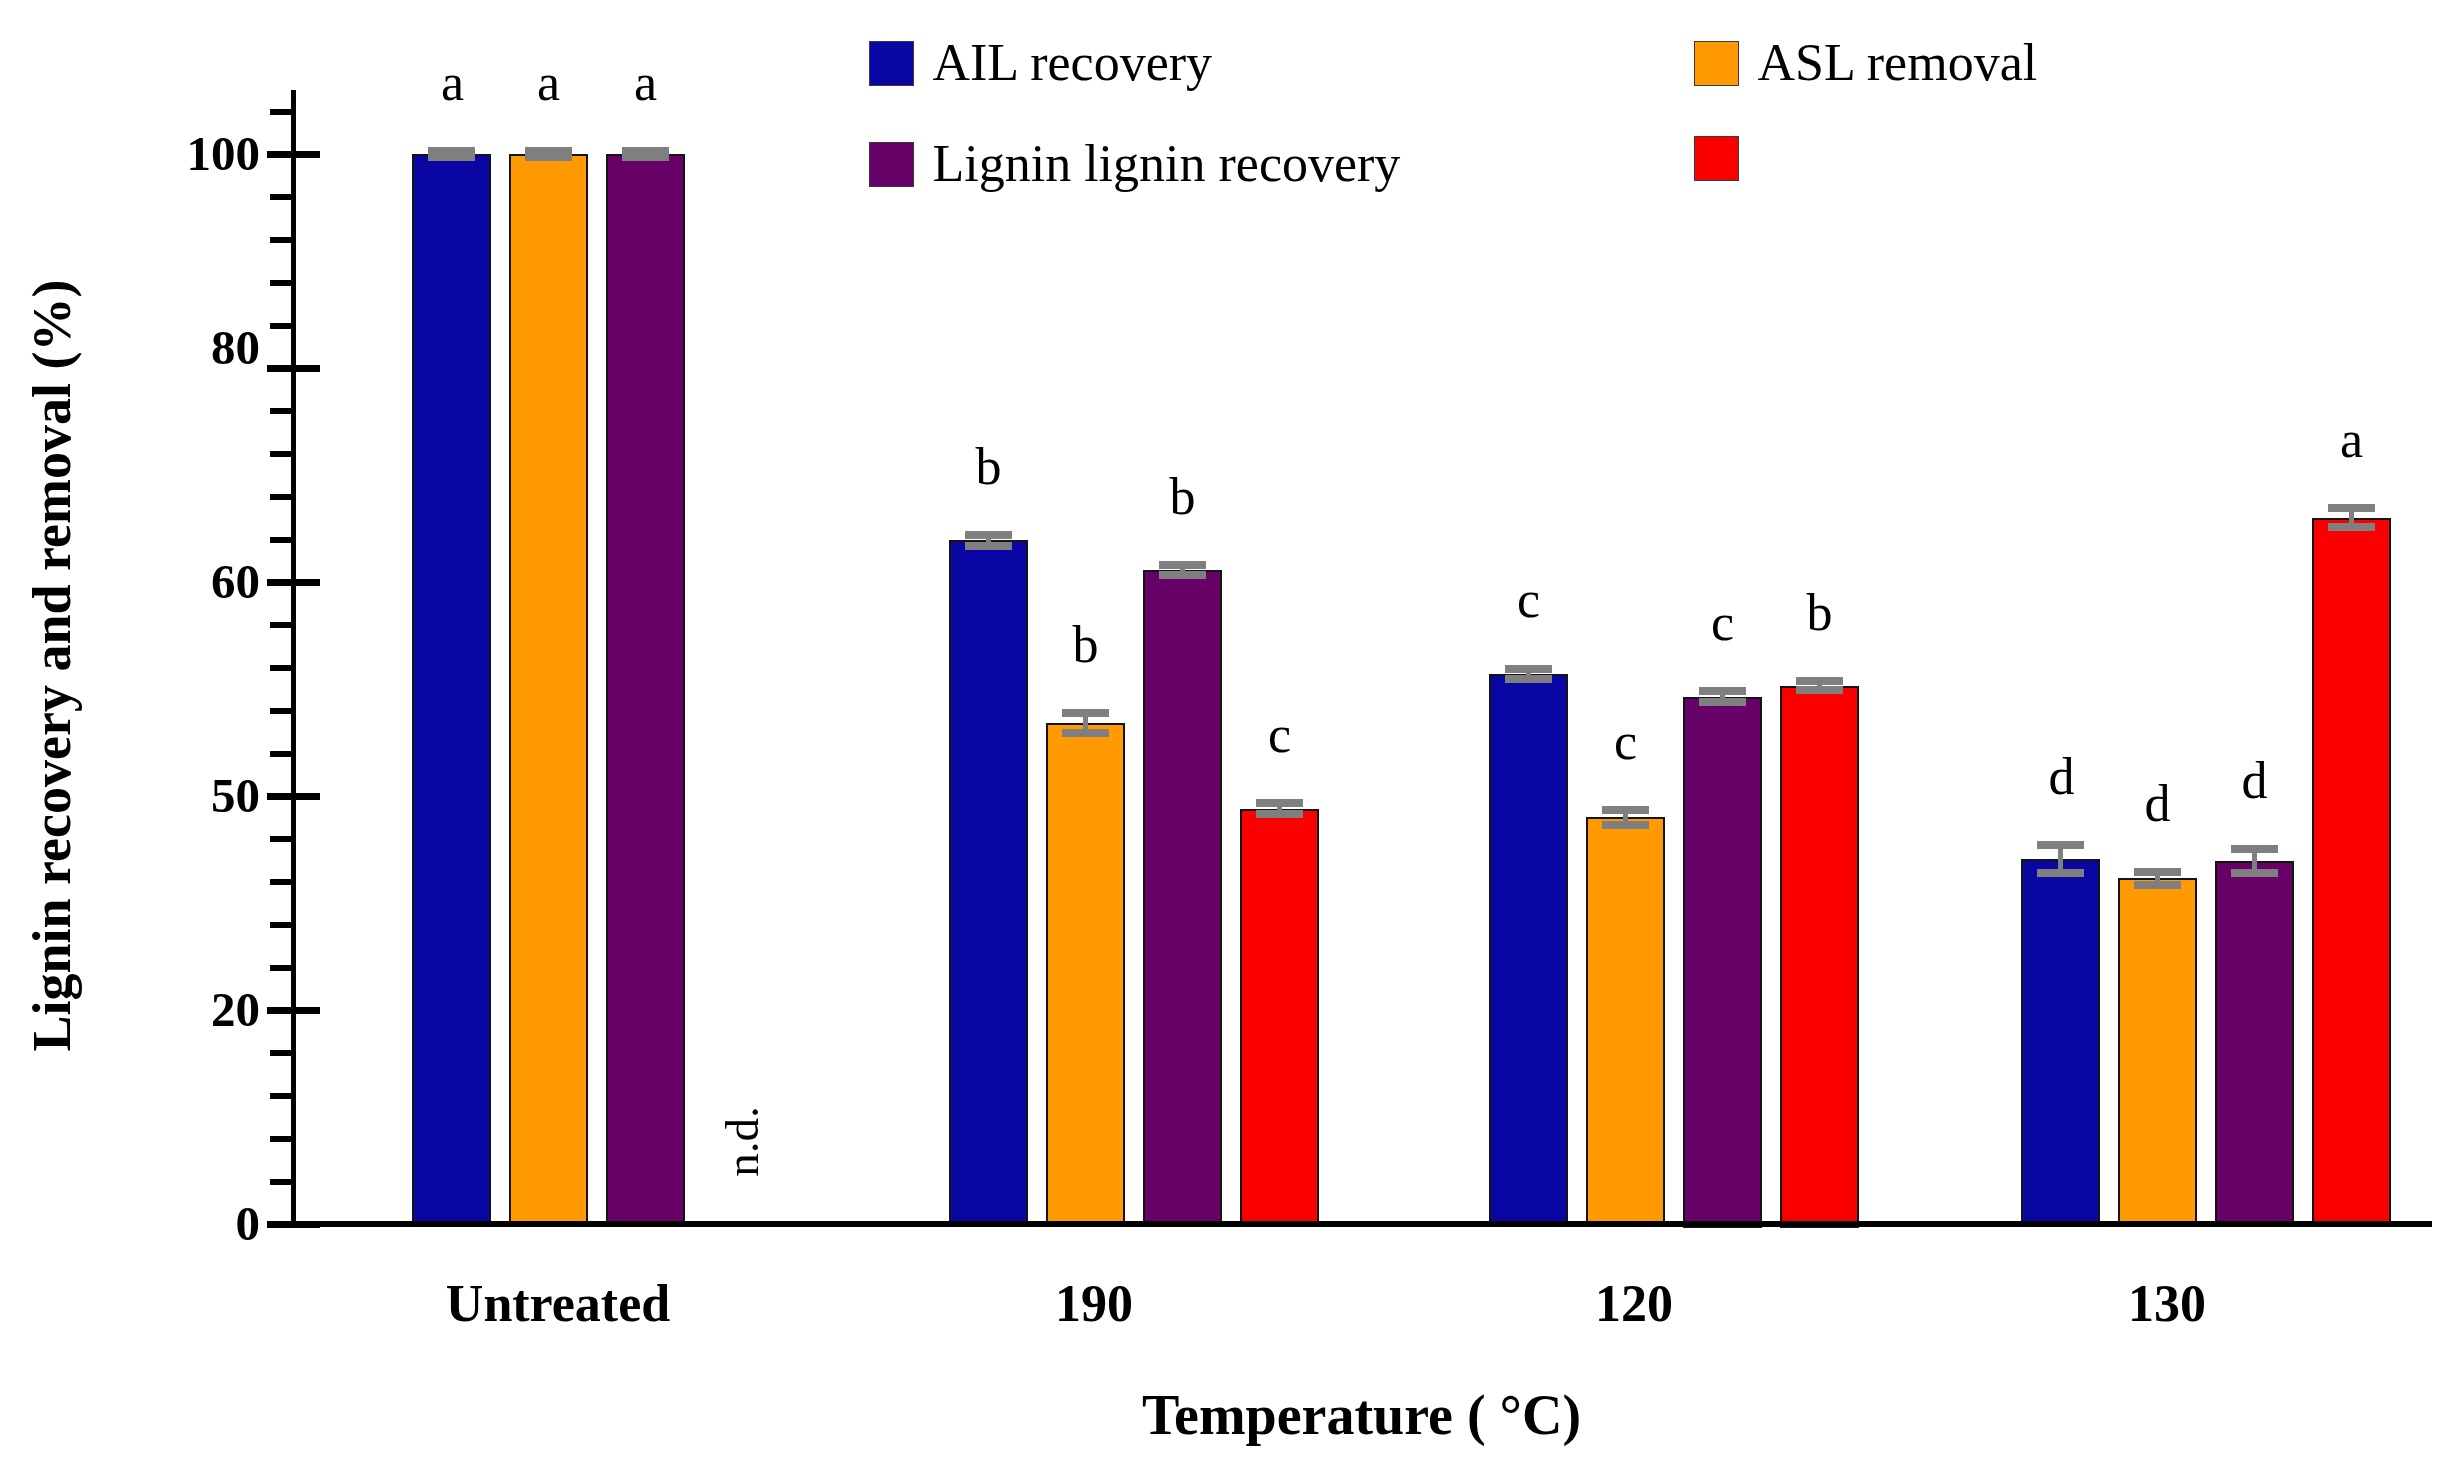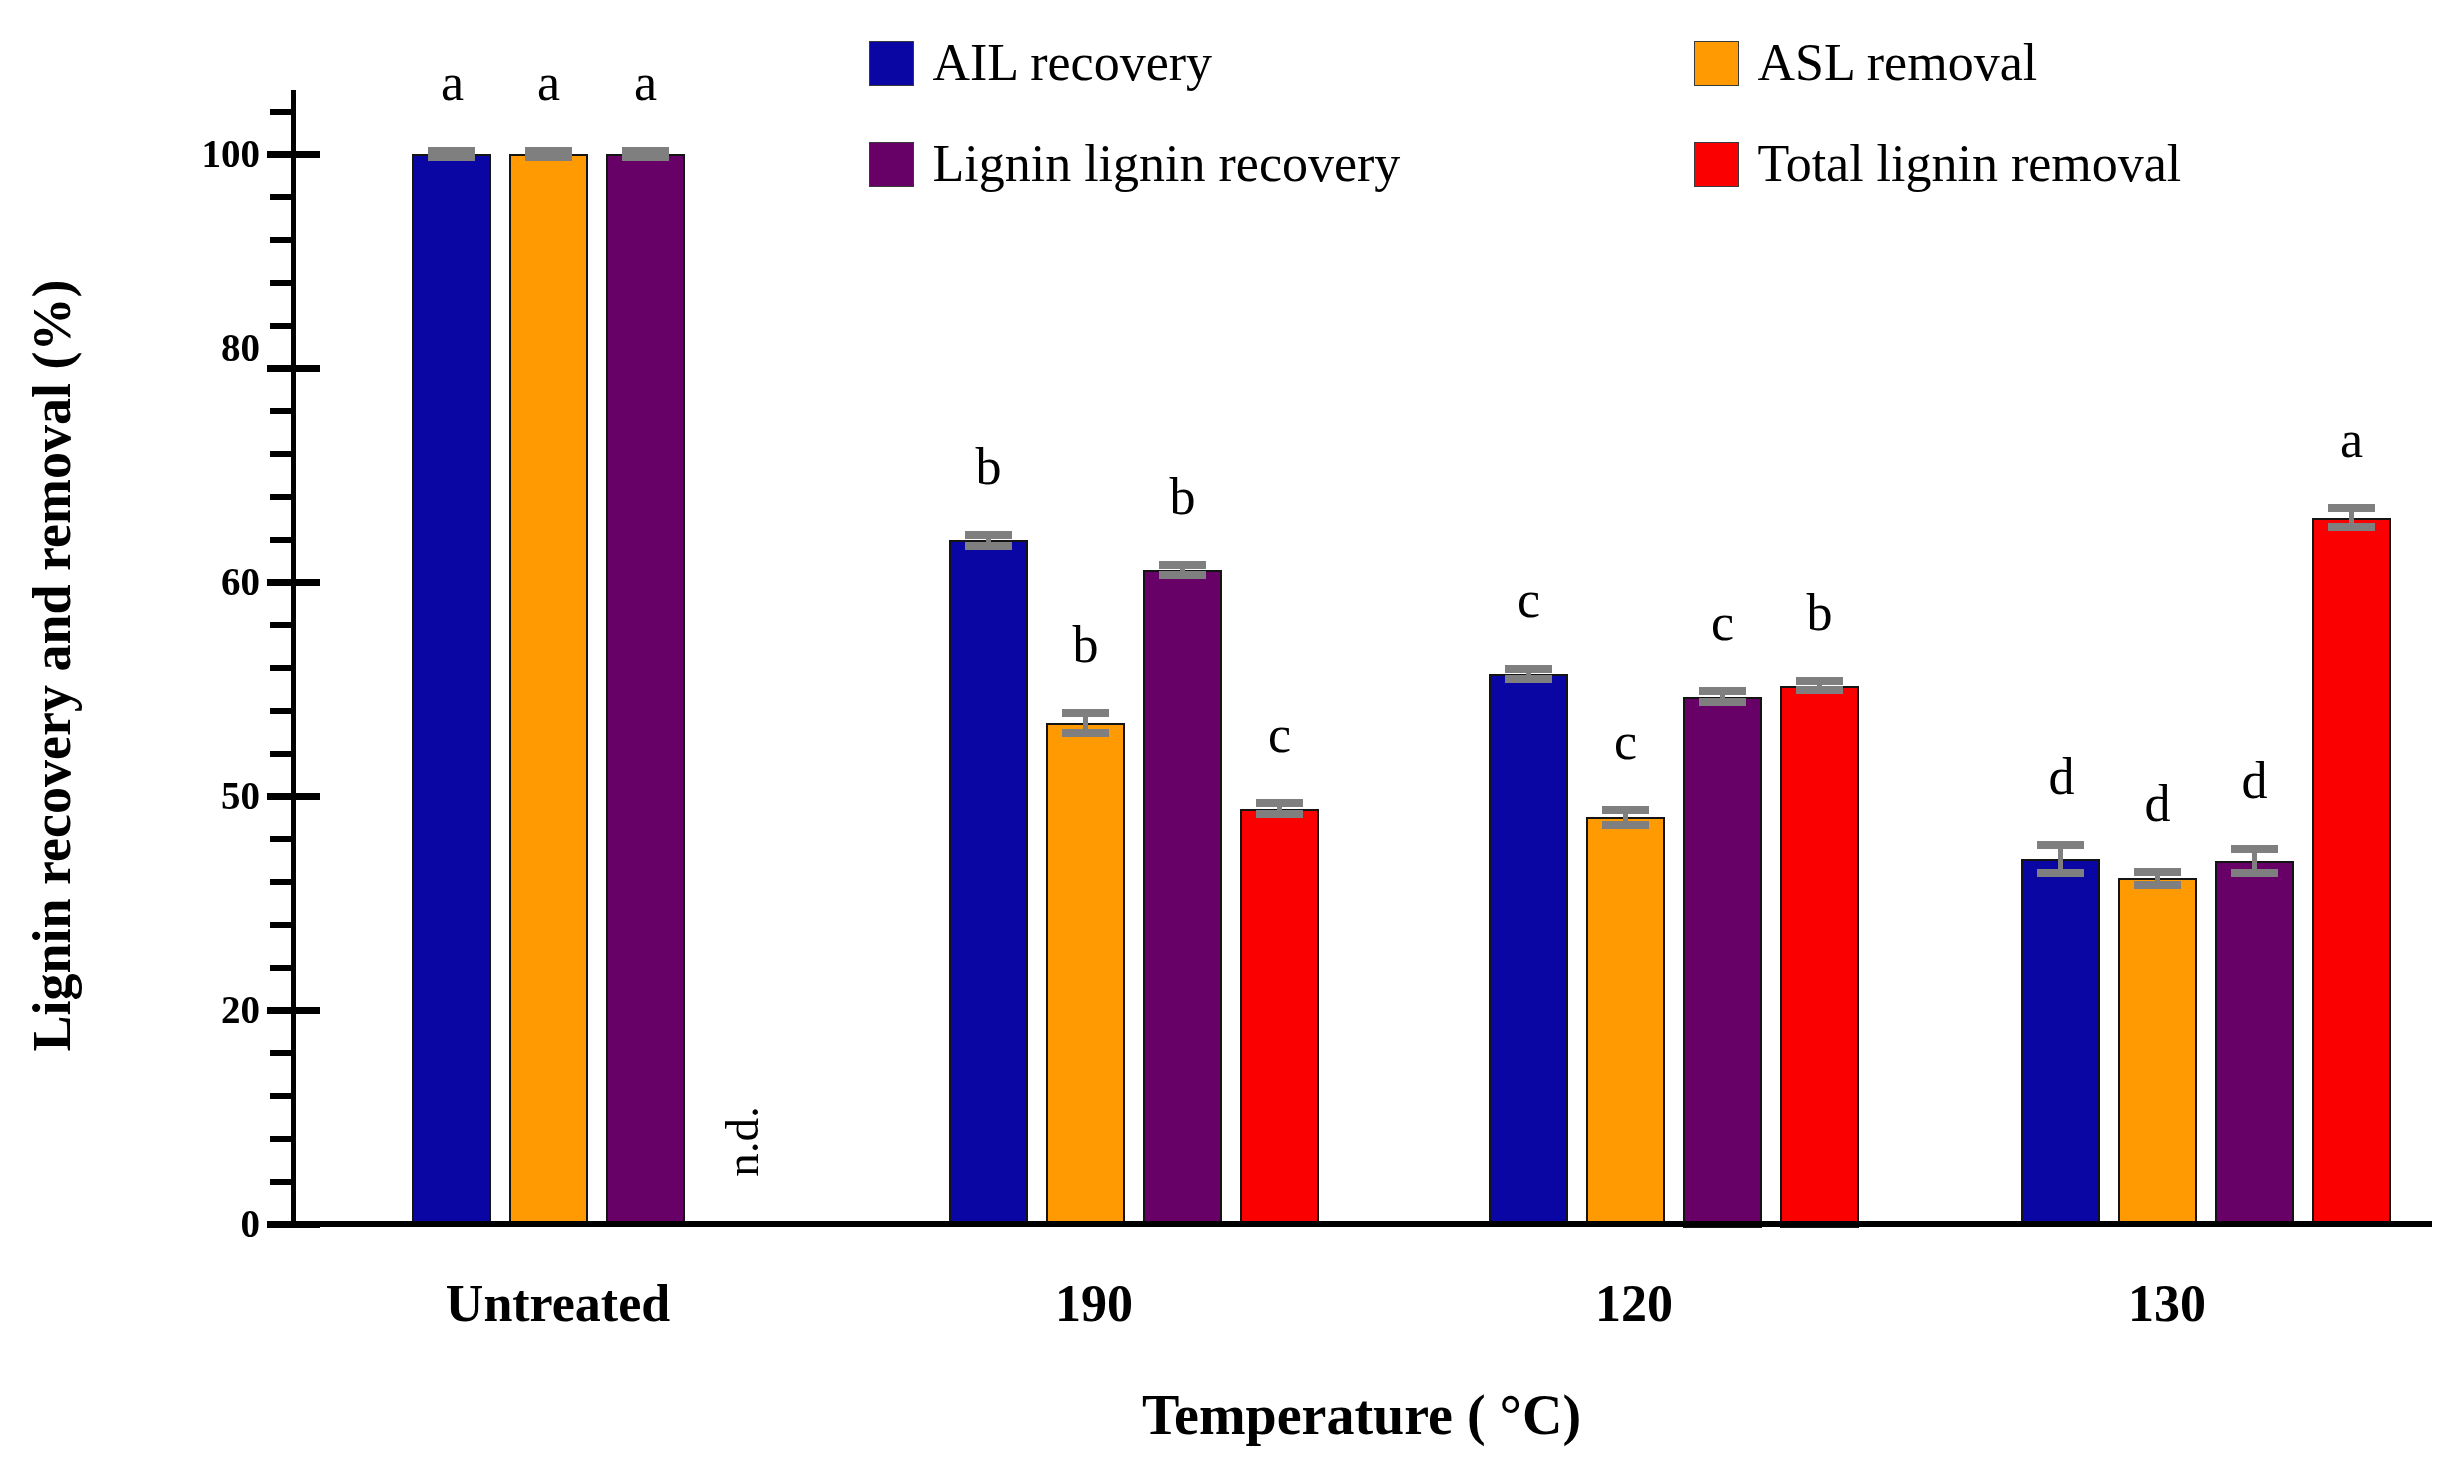--- a/index.html
+++ b/index.html
@@ -7,21 +7,21 @@
     position:relative;
     width:2462px;height:1483px;
     background:#ffffff;
     overflow:hidden;
     font-family:"Liberation Serif","DejaVu Serif",serif;
   }
   .abs{position:absolute;}
   .axis-line{background:#000000;}
   .tick{background:#000000;}
   .ytick-label{
-    font-weight:bold;font-size:39px;color:#000;
+    font-weight:bold;font-size:49px;color:#000;
     text-align:right;width:135px;line-height:54px;
   }
   .bar{
     box-sizing:border-box;
     border:2.5px solid #141414;
   }
   .errline{background:#7f7f7f;}
   .errcap{background:#7f7f7f;}
   .sig-letter{
     font-size:52px;color:#000;text-align:center;
@@ -68,21 +68,20 @@
       <div class="abs legend-item" style="left: 1694px; top: 35px;">
         <div class="legend-swatch" style="background: rgb(255, 154, 2);"></div>
         <div class="legend-label">ASL removal</div>
       </div>
       <div class="abs legend-item" style="left: 869px; top: 136px;">
         <div class="legend-swatch" style="background: rgb(103, 1, 103);"></div>
         <div class="legend-label">Lignin lignin recovery</div>
       </div>
       <div class="abs legend-item" style="left: 1694px; top: 136px;">
         <div class="legend-swatch" style="background: rgb(251, 0, 0);"></div>
-        <div class="legend-label">Total lignin removal</div>
       </div>
     </div>
   <div class="abs" id="plot" style="left:0;top:0;width:2462px;height:1483px;">
       <div class="abs bar" style="left: 412px; top: 154px; width: 79px; height: 1073px; background: rgb(10, 6, 164);"></div>
       <div class="abs errline" style="left: 449px; top: 151px; width: 5px; height: 6.4px;"></div>
       <div class="abs errcap" style="left: 428px; top: 147px; width: 47px; height: 8.4px;"></div>
       <div class="abs errcap" style="left: 428px; top: 153px; width: 47px; height: 8.4px;"></div>
       <div class="abs sig-letter" style="left: 385px; top: 52px;">a</div>
       <div class="abs bar" style="left: 949px; top: 540px; width: 79px; height: 687px; background: rgb(10, 6, 164);"></div>
       <div class="abs errline" style="left: 986px; top: 535px; width: 5px; height: 10.7px;"></div>

